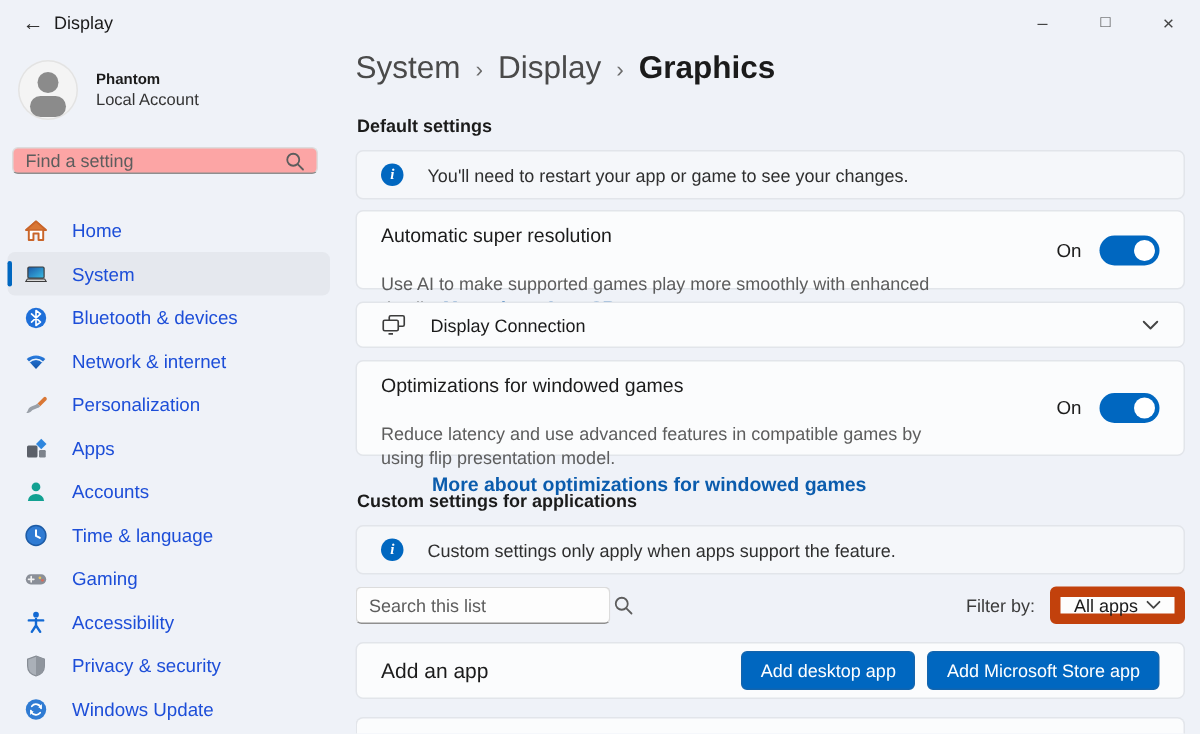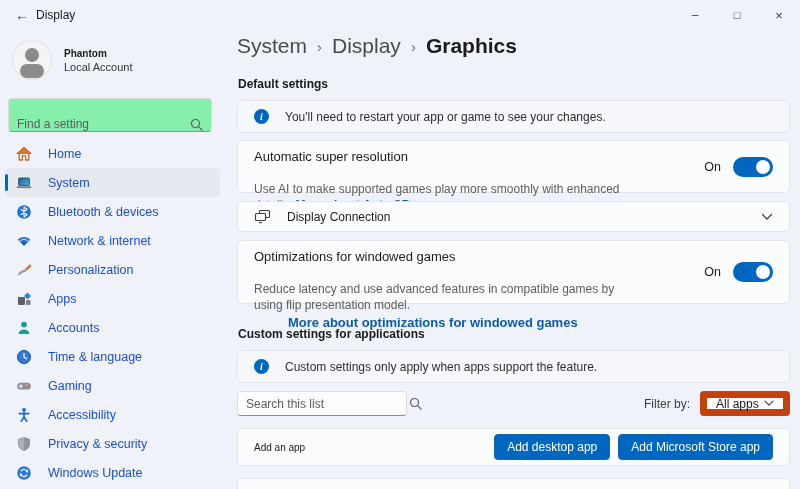--- a/index.html
+++ b/index.html
@@ -26,23 +26,23 @@
   .sidebar { position:absolute; top:30px; left:0; width:225px; bottom:0; }
   .account { position:absolute; top:10px; left:12px; display:flex; align-items:center; }
   .avatar { width:40px; height:40px; border-radius:50%; background:#f4f4f4;
     box-shadow:0 0 0 1px #e3e3e3 inset; position:relative; overflow:hidden; }
   .avatar .head { position:absolute; left:13px; top:8px; width:14px; height:14px; border-radius:50%; background:#8b8b8b; }
   .avatar .body { position:absolute; left:8px; top:24px; width:24px; height:14px; border-radius:7px; background:#8b8b8b; }
   .account-text { margin-left:12px; }
   .account-name { font-size:10px; font-weight:bold; color:#1b1b1b; }
   .account-type { font-size:11px; color:#333; margin-top:2px; }
 
-  .find-box { position:absolute; top:68px; left:8px; width:204px; height:34px;
-    background:#86efac; border:1px solid #dcdcdc; border-bottom-color:#8f8f8f; border-radius:4px;
-    display:flex; align-items:flex-end; }
+  .find-box { position:absolute; top:68px; left:8px; width:204px; height:18px;
+    background:#fca5a5; border:1px solid #dcdcdc; border-bottom-color:#8f8f8f; border-radius:4px;
+    display:flex; align-items:center; }
   .find-box input { flex:1; border:none; outline:none; background:transparent;
     font-size:12px; color:#1b1b1b; padding:0 8px; font-family:inherit; }
   .find-box input::placeholder { color:#5d5d5d; }
   .find-box .mag { margin-right:8px; display:flex; }
 
   .nav { position:absolute; top:109px; left:0; right:0; }
   .nav-item { position:relative; height:29px; margin:0 5px; border-radius:5px;
     display:flex; align-items:center; padding-left:11px; cursor:default; }
   .nav-item.selected { background:#e5e8ee; }
   .nav-item .pill { position:absolute; left:0; top:6px; width:3px; height:17px;
@@ -102,21 +102,21 @@
     font-size:12px; color:#1b1b1b; padding:0 8px; font-family:inherit; }
   .list-search input::placeholder { color:#5d5d5d; }
   .list-search .mag { margin-right:8px; display:flex; }
   .filter-group { position:absolute; right:0; top:0; height:25px; display:flex; align-items:center; }
   .filter-label { font-size:12px; color:#3c3c3c; margin-right:10px; }
   .dropdown { width:90px; height:25px; background:#fdfdfd; border:7px solid #c2410c;
     border-radius:4px; display:flex; align-items:center; padding:0 9px; cursor:pointer; }
   .dropdown-value { font-size:12px; flex:1; color:#1b1b1b; }
 
   .addapp-row { display:flex; align-items:center; height:100%; padding:0 16px; }
-  .addapp-label { font-size:10px; flex:1; }
+  .addapp-label { font-size:14px; flex:1; }
   .btn { height:26px; border:1px solid #1365ae; border-radius:4px; background:#0067C0;
     color:#fff; font-size:12px; font-family:inherit; padding:0 12px; cursor:pointer; }
   .btn + .btn { margin-left:8px; }
 </style>
 </head>
 <body>
 
 <div class="app">
 
   <div class="titlebar">

